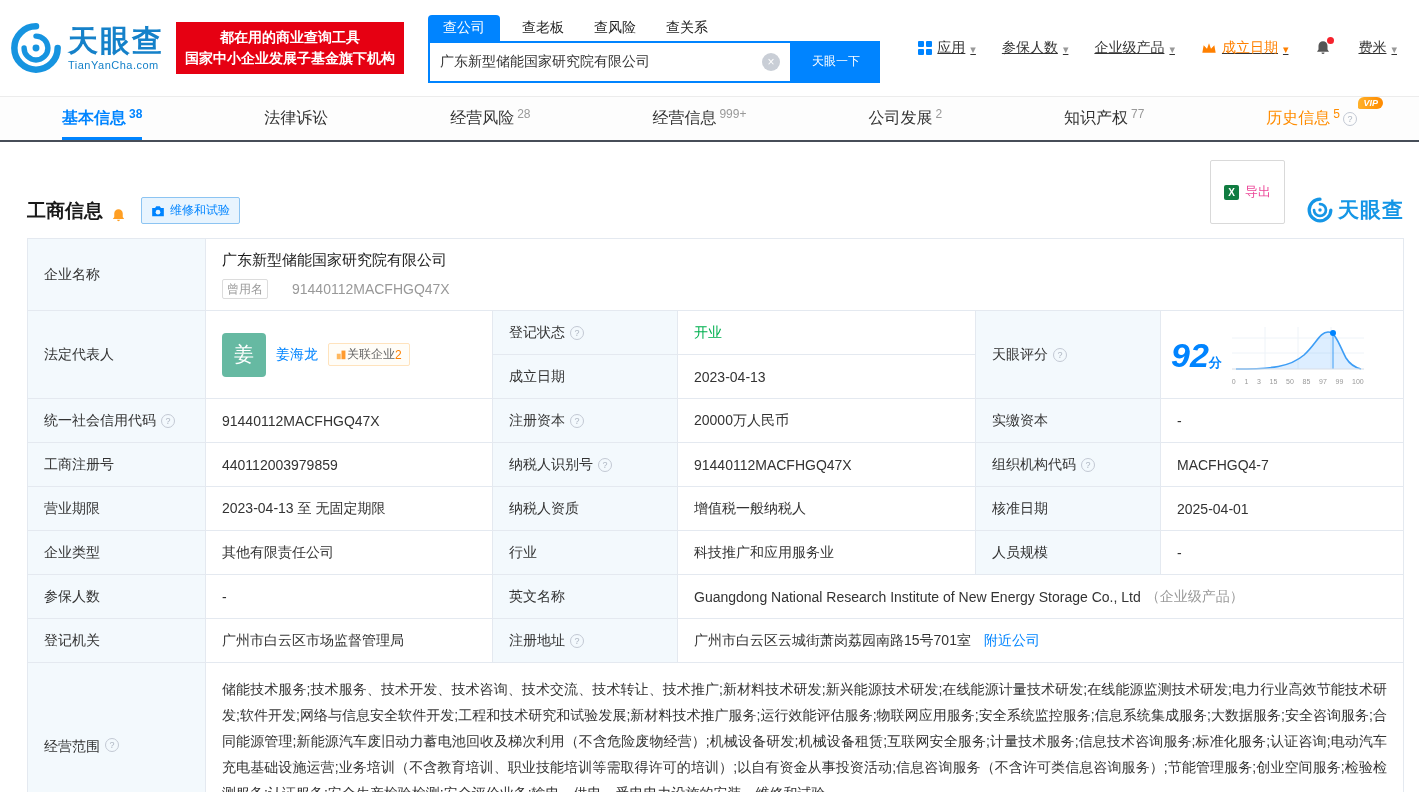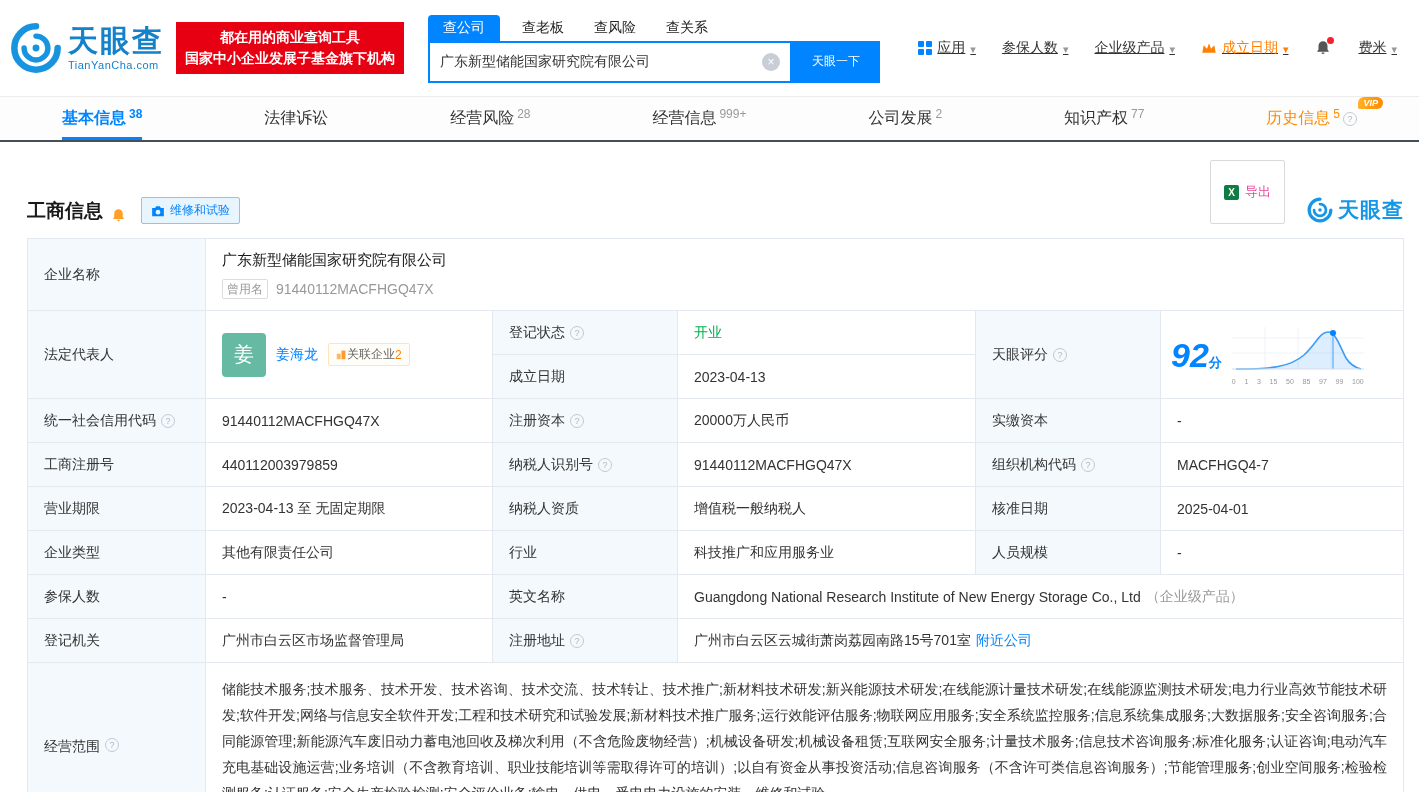--- a/index.html
+++ b/index.html
@@ -58,21 +58,21 @@
   
   .info-table { margin:2px 15px 2px 27px; display:grid; grid-template-columns:178px 287px 185px 298px 185px 1fr; border-top:1px solid #e4e9f0; border-left:1px solid #e4e9f0; font-size:14px; }
   .cell { border-right:1px solid #e4e9f0; border-bottom:1px solid #e4e9f0; padding:11px 16px; display:flex; align-items:center; gap:5px; min-height:44px; background:#fff; }
   .cell.label { background:#f3f9fd; color:#333; }
   .rowspan2 { grid-row:span 2; }
   .span-rest { grid-column:2 / -1; }
   .span-4rest { grid-column:4 / -1; }
   .h66 { min-height:66px; }
   .company-cell { display:block; padding-top:12px; }
   .company-name { font-size:15px; color:#1a1a1a; margin-bottom:9px; }
-  .former-line { display:flex; align-items:center; gap:8px; }
+  .former-line { display:flex; align-items:center; gap:24px; }
   .tag-gray { border:1px solid #dcdcdc; color:#999; font-size:12px; padding:0 4px; line-height:18px; border-radius:2px; }
   .gray { color:#999; }
   .q { width:14px; height:14px; min-width:14px; border:1px solid #c3c9d4; border-radius:50%; color:#aeb6c2; font-size:9px; display:inline-flex; align-items:center; justify-content:center; cursor:pointer; }
   .q::after { content:"?"; }
   .avatar { width:44px; height:44px; border-radius:4px; background:#66b9a2; color:#fff; font-size:20px; display:flex; align-items:center; justify-content:center; }
   .link { color:#0084ff; cursor:pointer; text-decoration:none; }
   .rel-badge { display:inline-flex; align-items:center; gap:0; border:1px solid #ffe3bd; background:#fffdf8; border-radius:2px; padding:2px 7px; font-size:12px; color:#666; cursor:pointer; }
   .rel-count { color:#ff8000; }
   .green { color:#00b050; }
   .score-cell { gap:10px; padding:8px 10px; }
@@ -394,21 +394,21 @@
     </div>
   <div class="cell">
       <span>广州市白云区市场监督管理局</span>
     </div>
   <div class="cell label">
       <span>注册地址</span>
       <span class="q"></span>
     </div>
   <div class="cell span-4rest">
     <span>广州市白云区云城街萧岗荔园南路15号701室</span>
-    <a class="link" style="">附近公司</a>
+    <a class="link" style="margin-left:8px">附近公司</a>
   </div>
 
   <div class="cell label" style="align-items:flex-start;padding-top:75px">
       <span>经营范围</span>
       <span class="q"></span>
     </div>
   <div class="cell span-rest scope-cell">储能技术服务;技术服务、技术开发、技术咨询、技术交流、技术转让、技术推广;新材料技术研发;新兴能源技术研发;在线能源计量技术研发;在线能源监测技术研发;电力行业高效节能技术研发;软件开发;网络与信息安全软件开发;工程和技术研究和试验发展;新材料技术推广服务;运行效能评估服务;物联网应用服务;安全系统监控服务;信息系统集成服务;大数据服务;安全咨询服务;合同能源管理;新能源汽车废旧动力蓄电池回收及梯次利用（不含危险废物经营）;机械设备研发;机械设备租赁;互联网安全服务;计量技术服务;信息技术咨询服务;标准化服务;认证咨询;电动汽车充电基础设施运营;业务培训（不含教育培训、职业技能培训等需取得许可的培训）;以自有资金从事投资活动;信息咨询服务（不含许可类信息咨询服务）;节能管理服务;创业空间服务;检验检测服务;认证服务;安全生产检验检测;安全评价业务;输电、供电、受电电力设施的安装、维修和试验</div>
 
 </div>
 

